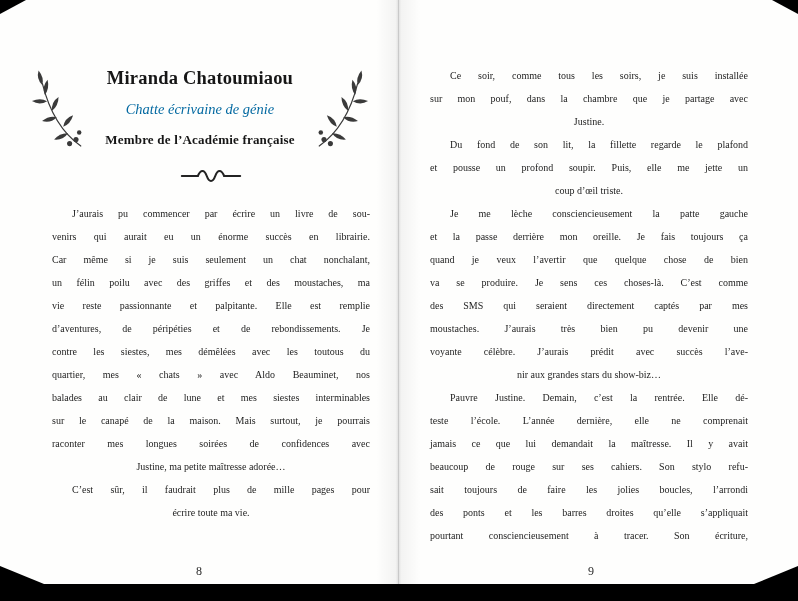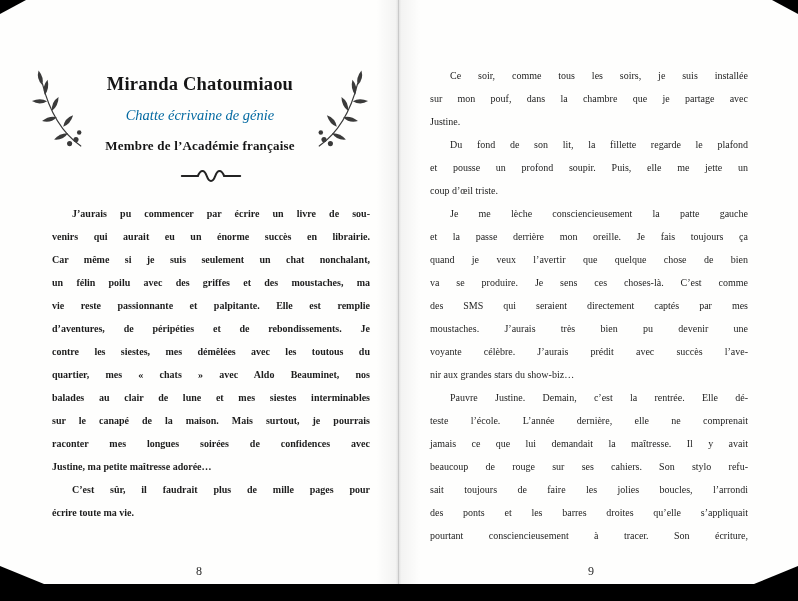--- a/index.html
+++ b/index.html
@@ -20,21 +20,21 @@
     position: absolute; left: 376px; top: 0; width: 45px; height: 100%;
     background: linear-gradient(90deg, rgba(0,0,0,0) 0%, rgba(0,0,0,0.045) 44%, rgba(0,0,0,0.12) 50%, rgba(0,0,0,0.045) 56%, rgba(0,0,0,0) 100%);
   }
   .gutter-line {
     position: absolute; left: 398px; top: 0; width: 1px; height: 100%;
     background: #c9c9c9;
   }
   
   .chapter-header {
     position: absolute; left: 28px; top: 68px; width: 344px;
-    display: flex; align-items: center; 
+    display: flex; align-items: flex-start; 
     color: #1c1c1c;
   }
   .branch { width: 56px; height: 92px; flex: 0 0 auto; }
   .branch.mirrored { transform: scaleX(-1); }
   .header-text { flex: 1 1 auto; text-align: center; }
   .chapter-title {
     font-size: 18.5px; font-weight: bold; letter-spacing: 0.2px;
     margin-bottom: 12px; color: #161616;
   }
   .chapter-subtitle {
@@ -46,24 +46,24 @@
   .divider {
     position: absolute; left: 52px; top: 166px; width: 318px;
     text-align: center;
   }
   .divider svg { width: 66px; height: 16px; vertical-align: middle; }
   
   .body-text {
     position: absolute; width: 318px;
     font-size: 10px; line-height: 23px; color: #1d1d1d;
   }
-  .body-text.left  { left: 52px;  top: 202px; font-weight: bold; }
+  .body-text.left  { left: 52px;  top: 202px; }
   .body-text.right { left: 430px; top: 64px; }
   .para { margin: 0; }
-  .line { text-align: left; }
+  .line { text-align: center; }
   .line.just { text-align: justify; text-align-last: justify; }
   .line.indent { text-indent: 20px; }
   .page-number {
     position: absolute; top: 564px; width: 80px;
     text-align: center; font-size: 12px; color: #2a2a2a;
   }
   .page-number.left  { left: 159px; }
   .page-number.right { left: 551px; }
 </style>
 </head>

